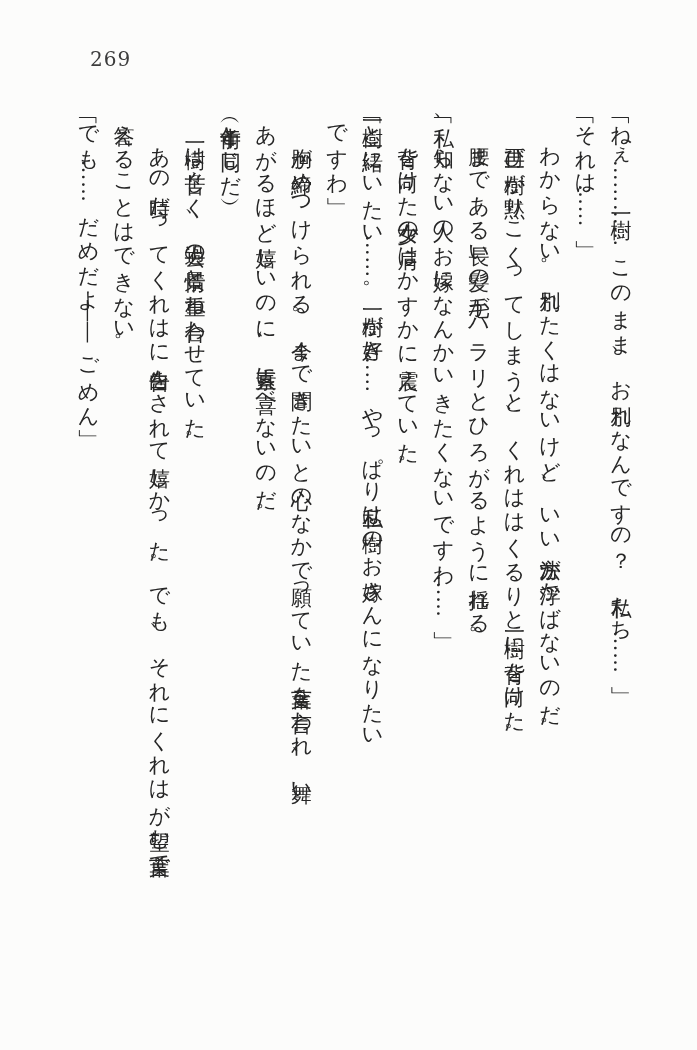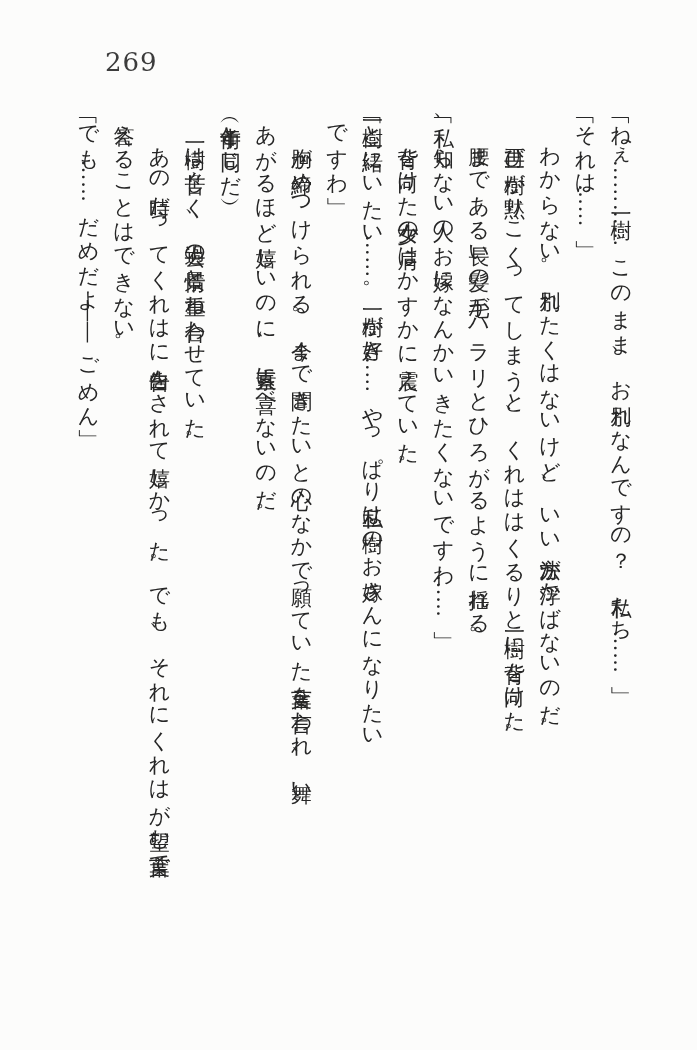--- a/index.html
+++ b/index.html
@@ -18,23 +18,23 @@
     background: var(--bg);
     font-family: "DejaVu Serif", "Liberation Serif", serif;
     position: relative;
   }
   .page {
     position: absolute;
     inset: 0;
   }
   .page-number {
     position: absolute;
-    left: 105px;
+    left: 90px;
     top: 47px;
-    font-size: 26px;
+    font-size: 20px;
     letter-spacing: 1px;
     color: var(--folio);
     font-family: "DejaVu Serif", "Liberation Serif", serif;
   }
   
   .text-block {
     position: absolute;
     top: 110px;
     right: 59px;
     height: 822px;

